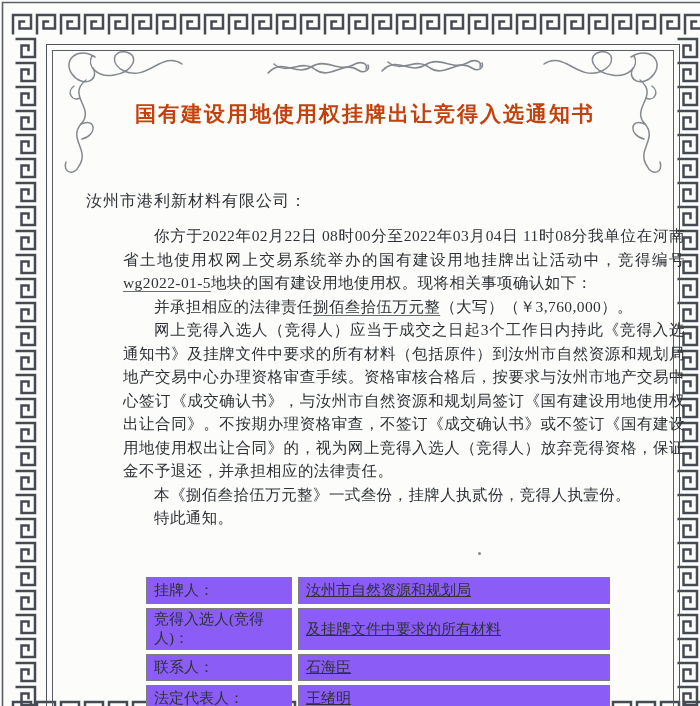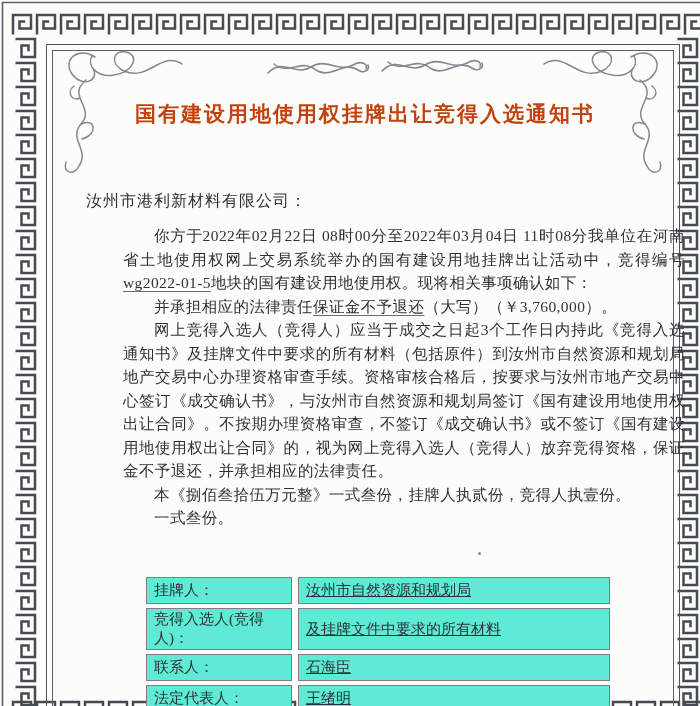--- a/index.html
+++ b/index.html
@@ -42,21 +42,21 @@
     text-underline-offset:3px;
     text-decoration-color:#6a6f76;
   }
 
   table.fields {
     position:absolute; left:140px; top:573px;
     border-collapse:separate; border-spacing:6px 4px;
     font-size:15px;
   }
   table.fields td {
-    border:1.5px solid #7e7e7e; background:#5eead4;
+    border:1.5px solid #7e7e7e; background:#8b5cf6;
     height:23px; padding:1px 7px; vertical-align:middle;
     color:#2e3237;
   }
   td.f-label { width:130px; }
   td.f-value { width:296px;text-decoration:underline; }
 
   .scan-speck {
     position:absolute; left:478px; top:552px; width:3px; height:3px;
     border-radius:50%; background:#8a8a8a;
   }
@@ -211,24 +211,24 @@
     <use href="#braidMotif" transform="translate(268,62)"></use>
     <use href="#braidMotif" transform="translate(382,60)"></use>
   </svg>
 
   <div class="doc-title">国有建设用地使用权挂牌出让竞得入选通知书</div>
 
   <div class="addressee">汝州市港利新材料有限公司：</div>
 
   <div class="body-text">
     <p><span>你方于2022年02月22日 08时00分至2022年03月04日 11时08分我单位在河南省土地使用权网上交易系统举办的国有建设用地挂牌出让活动中，竞得编号</span><span class="u-hand">wg2022-01-5</span><span>地块的国有建设用地使用权。现将相关事项确认如下：</span></p>
-    <p><span>并承担相应的法律责任</span><span class="u-hand">保证金不予退还</span><span>（大写）（￥3,760,000）。</span></p>
+    <p><span>并承担相应的法律责任</span><span class="u-hand">捌佰叁拾伍万元整</span><span>（大写）（￥3,760,000）。</span></p>
     <p>网上竞得入选人（竞得人）应当于成交之日起3个工作日内持此《竞得入选通知书》及挂牌文件中要求的所有材料（包括原件）到汝州市自然资源和规划局地产交易中心办理资格审查手续。资格审核合格后，按要求与汝州市地产交易中心签订《成交确认书》，与汝州市自然资源和规划局签订《国有建设用地使用权出让合同》。不按期办理资格审查，不签订《成交确认书》或不签订《国有建设用地使用权出让合同》的，视为网上竞得入选人（竞得人）放弃竞得资格，保证金不予退还，并承担相应的法律责任。</p>
     <p>本《捌佰叁拾伍万元整》一式叁份，挂牌人执贰份，竞得人执壹份。</p>
-    <p>一式叁份。</p>
+    <p>特此通知。</p>
   </div>
 
   <div class="scan-speck"></div>
 
   <table class="fields">
     <tbody>
       <tr>
         <td class="f-label">挂牌人：</td>
         <td class="f-value">汝州市自然资源和规划局</td>
       </tr>

